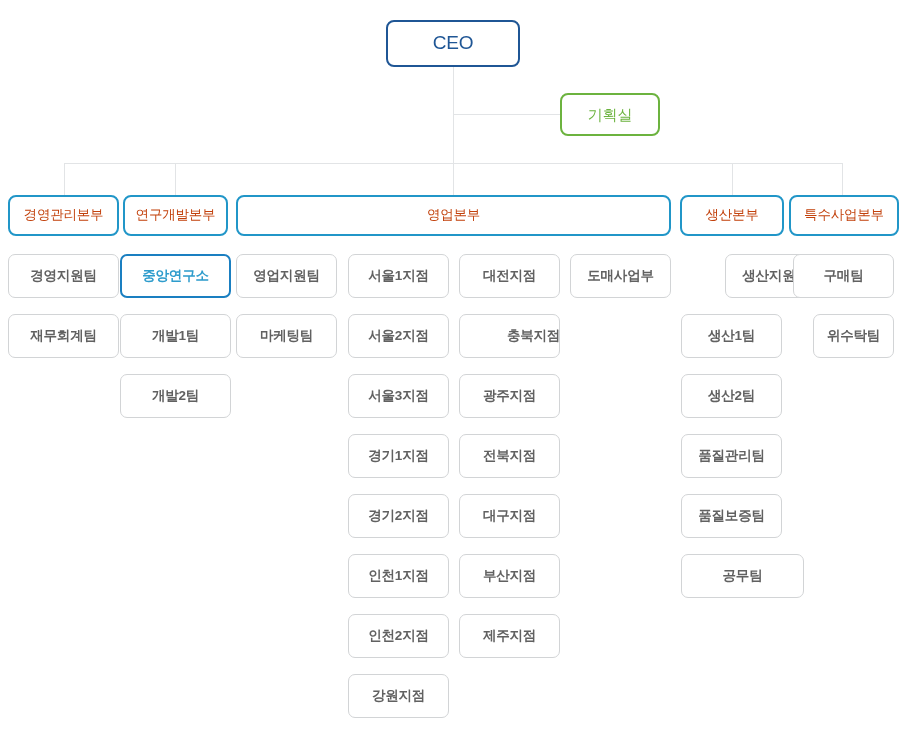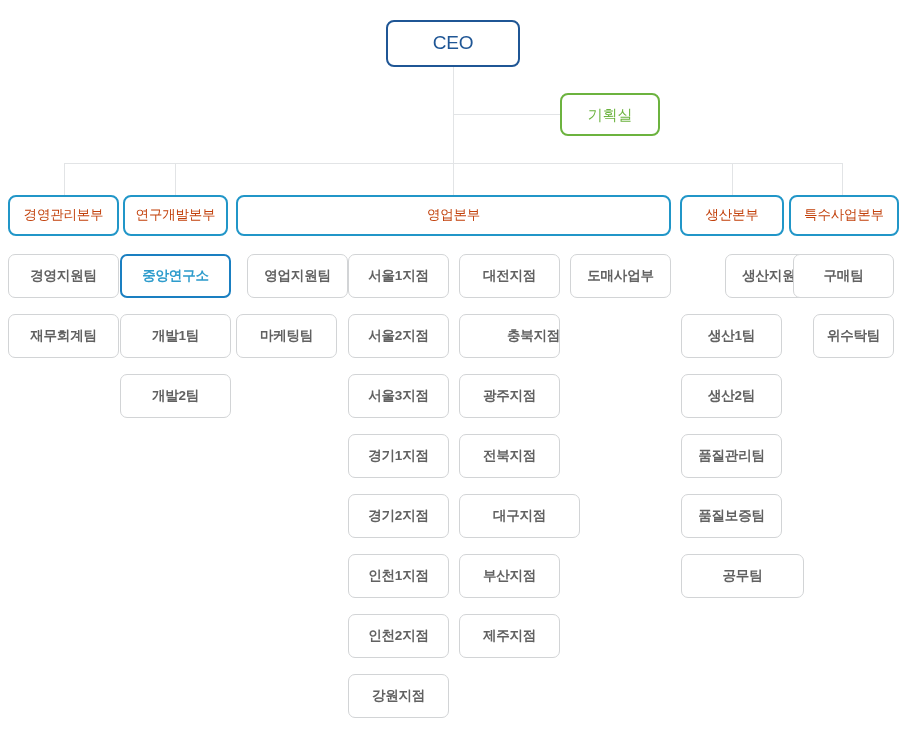--- a/index.html
+++ b/index.html
@@ -103,35 +103,35 @@
       <div class="node division" style="left: 8px; top: 195px; width: 111px; height: 41px;">경영관리본부</div>
       <div class="node division" style="left: 123px; top: 195px; width: 105px; height: 41px;">연구개발본부</div>
       <div class="node division" style="left: 236px; top: 195px; width: 435px; height: 41px;">영업본부</div>
       <div class="node division" style="left: 680px; top: 195px; width: 104px; height: 41px;">생산본부</div>
       <div class="node division" style="left: 789px; top: 195px; width: 110px; height: 41px;">특수사업본부</div>
       <div class="node team" style="left: 8px; top: 254px; width: 111px; height: 44px;">경영지원팀</div>
       <div class="node team" style="left: 8px; top: 314px; width: 111px; height: 44px;">재무회계팀</div>
       <div class="node team highlight" style="left: 120px; top: 254px; width: 111px; height: 44px;">중앙연구소</div>
       <div class="node team" style="left: 120px; top: 314px; width: 111px; height: 44px;">개발1팀</div>
       <div class="node team" style="left: 120px; top: 374px; width: 111px; height: 44px;">개발2팀</div>
-      <div class="node team" style="left: 236px; top: 254px; width: 101px; height: 44px; margin-left: 11px;">영업지원팀</div>
+      <div class="node team" style="left: 236px; top: 254px; width: 101px; height: 44px;">영업지원팀</div>
       <div class="node team" style="left: 236px; top: 314px; width: 101px; height: 44px;">마케팅팀</div>
       <div class="node team" style="left: 348px; top: 254px; width: 101px; height: 44px;">서울1지점</div>
       <div class="node team" style="left: 348px; top: 314px; width: 101px; height: 44px;">서울2지점</div>
       <div class="node team" style="left: 348px; top: 374px; width: 101px; height: 44px;">서울3지점</div>
       <div class="node team" style="left: 348px; top: 434px; width: 101px; height: 44px;">경기1지점</div>
       <div class="node team" style="left: 348px; top: 494px; width: 101px; height: 44px;">경기2지점</div>
       <div class="node team" style="left: 348px; top: 554px; width: 101px; height: 44px;">인천1지점</div>
       <div class="node team" style="left: 348px; top: 614px; width: 101px; height: 44px;">인천2지점</div>
       <div class="node team" style="left: 348px; top: 674px; width: 101px; height: 44px;">강원지점</div>
       <div class="node team" style="left: 459px; top: 254px; width: 101px; height: 44px;">대전지점</div>
       <div class="node team" style="left: 459px; top: 314px; width: 101px; height: 44px; padding-left: 48px;">충북지점</div>
       <div class="node team" style="left: 459px; top: 374px; width: 101px; height: 44px;">광주지점</div>
       <div class="node team" style="left: 459px; top: 434px; width: 101px; height: 44px;">전북지점</div>
-      <div class="node team" style="left: 459px; top: 494px; width: 121px; height: 44px;">대구지점</div>
+      <div class="node team" style="left: 459px; top: 494px; width: 101px; height: 44px;">대구지점</div>
       <div class="node team" style="left: 459px; top: 554px; width: 101px; height: 44px;">부산지점</div>
       <div class="node team" style="left: 459px; top: 614px; width: 101px; height: 44px;">제주지점</div>
       <div class="node team" style="left: 570px; top: 254px; width: 101px; height: 44px;">도매사업부</div>
       <div class="node team" style="left: 681px; top: 254px; width: 101px; height: 44px; margin-left: 44px;">생산지원팀</div>
       <div class="node team" style="left: 681px; top: 314px; width: 101px; height: 44px;">생산1팀</div>
       <div class="node team" style="left: 681px; top: 374px; width: 101px; height: 44px;">생산2팀</div>
       <div class="node team" style="left: 681px; top: 434px; width: 101px; height: 44px;">품질관리팀</div>
       <div class="node team" style="left: 681px; top: 494px; width: 101px; height: 44px;">품질보증팀</div>
       <div class="node team" style="left: 681px; top: 554px; width: 123px; height: 44px;">공무팀</div>
       <div class="node team" style="left: 793px; top: 254px; width: 101px; height: 44px;">구매팀</div>

